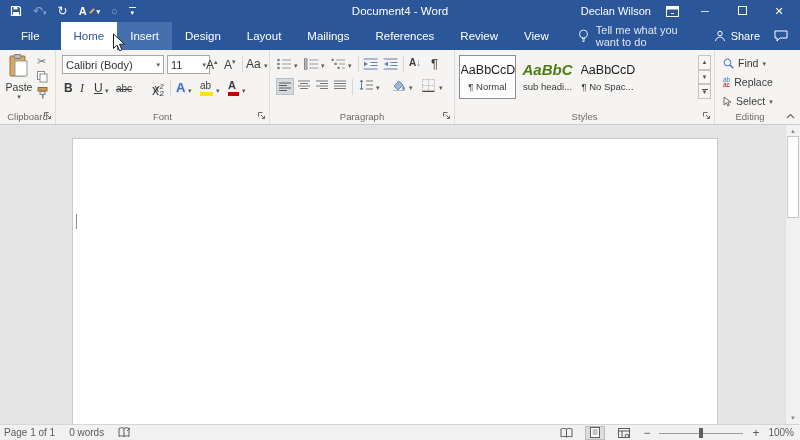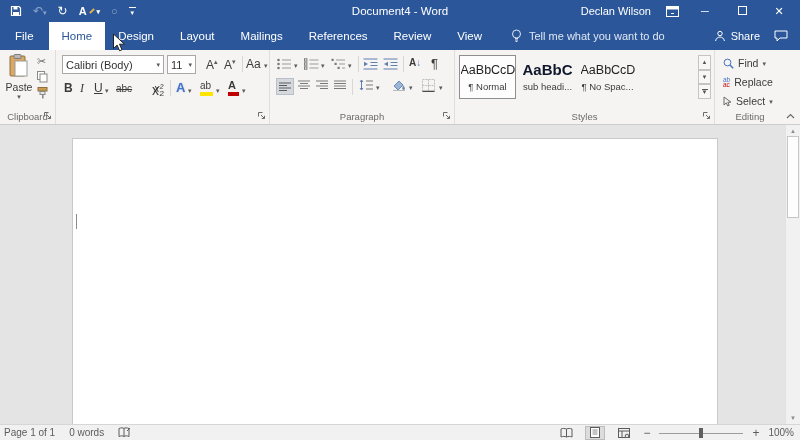--- a/index.html
+++ b/index.html
@@ -12,21 +12,21 @@
   .qat { display:flex; align-items:center; gap:11px; padding-left:10px; z-index:2; }
   .qat .dim { opacity:.45; }
   .tb-title { position:absolute; left:0; right:0; text-align:center; font-size:11.5px; color:#fff; }
   .tb-right { margin-left:auto; display:flex; align-items:center; gap:15px; padding-right:10px; z-index:2; font-size:11px; }
   .winbtn { width:22px; text-align:center; font-size:11px; color:#fff; }
   .maxbox { display:inline-block; width:9px; height:9px; border:1px solid #fff; }
 
   
   .tabrow { position:absolute; top:22px; left:0; right:0; height:28px; background:#2b579a; display:flex; align-items:stretch; color:#fff; font-size:11.5px; }
   .tab { display:flex; align-items:center; padding:0 13px; white-space:nowrap; }
-  .tab.file { padding:0 15px; }
+  .tab.file { padding:0 21px; }
   .tab.active { background:#fff; color:#2b579a; }
   .tab.hovered { background:#466fad; }
   .tellme { display:flex; align-items:center; gap:7px; padding:0 10px 0 16px; color:#dfe7f2; font-size:11px; }
   .tr-right { margin-left:auto; display:flex; align-items:center; gap:14px; padding-right:12px; }
   .sharebox { display:flex; align-items:center; gap:5px; font-size:11px; color:#fff; }
 
   
   .ribbon { position:absolute; top:50px; left:0; right:0; height:75px; background:#f5f4f3; border-bottom:1px solid #cfcdcb; display:flex; font-size:11px; color:#3b3b3b; }
   .grp { position:relative; height:100%; border-right:1px solid #e0dedc; flex:none; }
   .grp-label { position:absolute; bottom:2px; left:0; width:100%; text-align:center; font-size:9.5px; color:#6d6b68; }
@@ -112,20 +112,21 @@
       </span>
       <span class="winbtn">─</span>
       <span class="winbtn"><span class="maxbox"></span></span>
       <span class="winbtn">✕</span>
     </div>
   </div>
 
   <div class="tabrow">
     <div class="tab file">File</div>
     <div class="tab active">Home</div>
+    <div class="tab hovered">Insert</div>
     <div class="tab">Design</div>
     <div class="tab">Layout</div>
     <div class="tab">Mailings</div>
     <div class="tab">References</div>
     <div class="tab">Review</div>
     <div class="tab">View</div>
     <div class="tellme">
       <span>
         <svg width="11" height="14" viewBox="0 0 11 14">
             <circle cx="5.5" cy="5" r="4" fill="none" stroke="#dfe7f2"></circle>
@@ -187,21 +188,21 @@
             <path d="M3 3l3.5 3.5M6.5 3.8v2.7h-2.7" stroke="#6d6b68" fill="none"></path>
           </svg>
       </span>
     </div>
 
     <div class="grp" style="width:214px;">
       <div class="combo" style="left:6px; width:102px;">
         <span>Calibri (Body)</span>
           <span class="car">▾</span>
       </div>
-      <div class="combo" style="left:111px; width:29px;">
+      <div class="combo" style="left:111px; width:43px;">
         <span>11</span>
           <span class="car">▾</span>
       </div>
       <span class="abs btn-letter" style="left:150px; top:8px;"><span>A</span><span class="car" style="vertical-align:super;">▴</span></span>
       <span class="abs btn-letter" style="left:168px; top:8px;"><span>A</span><span class="car" style="vertical-align:super;">▾</span></span>
       <span class="ribbon-divider" style="left:186px;"></span>
       <span class="abs btn-letter" style="left:190px; top:8px;"><span>Aa</span> <span class="car">▾</span></span>
 
       <span class="abs" style="left:8px; top:31px; font-weight:bold; font-size:12px;">B</span>
       <span class="abs" style="left:24px; top:31px; font-style:italic; font-family:'Liberation Serif',serif; font-size:12px;">I</span>
@@ -210,20 +211,21 @@
       <span class="abs" style="left:60px; top:33px; font-size:10px; text-decoration:line-through;">abc</span>
       <span class="abs" style="left:96px; top:32px; font-size:14px;">x₂</span>
       <span class="abs" style="left:98px; top:32px; font-size:11px;font-style:italic;">x²</span>
       <span class="ribbon-divider" style="left:114px; top:30px;"></span>
       <span class="abs" style="left:120px; top:30px; font-size:13px; font-weight:bold; color:#4472c4; text-shadow:0 0 2px #b7cbea;">A</span>
       <span class="abs car" style="left:132px; top:37px;">▾</span>
       <span class="abs" style="left:144px; top:30px; font-size:10px;"><span>ab</span><span style="display:block; width:13px; height:4px; background:#ffe400; margin-top:1px;"></span></span>
       <span class="abs car" style="left:160px; top:37px;">▾</span>
       <span class="abs" style="left:172px; top:29px; font-size:11px; font-weight:bold;"><span>A</span><span style="display:block; width:11px; height:4px; background:#c00000; margin-top:1px;"></span></span>
       <span class="abs car" style="left:186px; top:37px;">▾</span>
+      <span class="grp-label">Font</span>
       <span class="launcher">
         <svg width="8" height="8" viewBox="0 0 8 8">
             <path d="M0.5 0.5h4M0.5 0.5v4" stroke="#6d6b68" fill="none"></path>
             <path d="M3 3l3.5 3.5M6.5 3.8v2.7h-2.7" stroke="#6d6b68" fill="none"></path>
           </svg>
       </span>
     </div>
 
     <div class="grp" style="width:185px;">
       <span class="abs" style="left:7px; top:8px;">
@@ -321,21 +323,21 @@
           </svg>
       </span>
     </div>
 
     <div class="grp" style="width:260px;">
       <div class="stylecard sel" style="left:4px;">
         <span class="prev">AaBbCcDc</span>
         <span class="nm">¶ Normal</span>
       </div>
       <div class="stylecard" style="left:64px;">
-        <span class="prev" style="font-weight:bold; font-size:15px; color:#0f172a;">AaBbC</span>
+        <span class="prev" style="font-weight:bold; font-size:15px; color:#4d7c0f;font-style:italic;">AaBbC</span>
         <span class="nm">sub headi...</span>
       </div>
       <div class="stylecard" style="left:124px;">
         <span class="prev">AaBbCcDc</span>
         <span class="nm">¶ No Spac...</span>
       </div>
       <div class="rail">
         <span class="railbtn">▲</span>
         <span class="railbtn">▼</span>
         <span class="railbtn" style="flex-direction:column; line-height:3px;"><span style="width:6px; height:1px; background:#555; margin-bottom:1px;"></span>▼</span>

